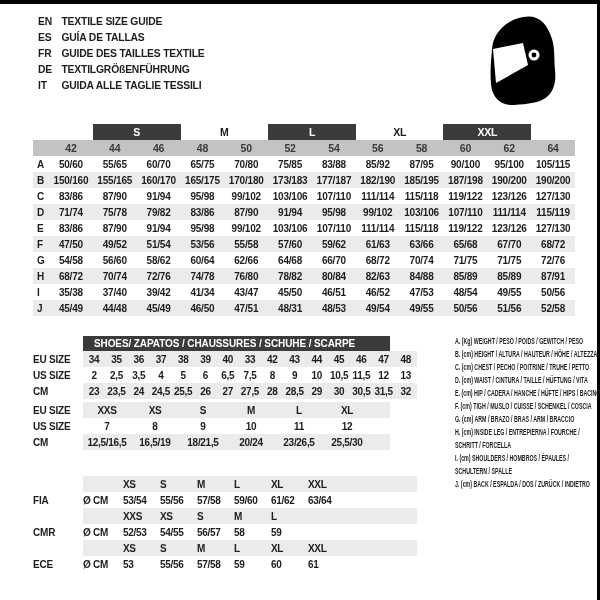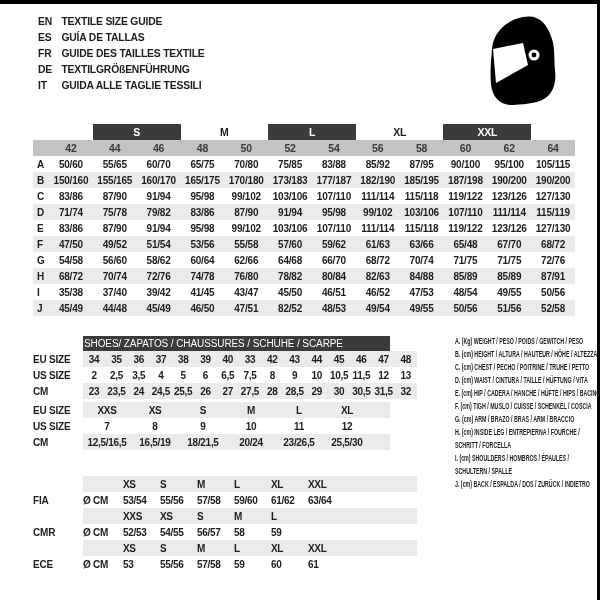--- a/index.html
+++ b/index.html
@@ -30,21 +30,21 @@
   .sp2 { grid-column:span 2; }
   .gcell { font-size:10.5px; }
   .gcell.dark { background:#3b3b3b; color:#fff; }
   .mt-sizes { background:#c3c3c3; color:#3a3a3a; font-size:10.5px; }
   .mt-row.stripe { background:#ebebeb; }
   .mt-label { justify-content:flex-start !important; padding-left:4px; }
 
   
   .section { position:absolute; left:33px; }
   .sec-title { height:15px; line-height:15px; background:#3b3b3b; color:#fff; font-size:10px;
-               font-weight:normal; padding-left:1px; letter-spacing:-0.1px; margin-left:50px; width:307px;
+               font-weight:bold; padding-left:11px; letter-spacing:-0.1px; margin-left:50px; width:307px;
                white-space:nowrap; }
   .t-row { display:grid; height:16px; font-size:10px; font-weight:bold; letter-spacing:-0.3px; }
   .t-row > div { display:flex; align-items:center; justify-content:center; height:100%; }
   .sh-row { grid-template-columns:50px repeat(15,1fr); width:384px; }
   .gl-row { grid-template-columns:50px repeat(6,48px) 1fr; width:357px; }
   .hm-row { grid-template-columns:50px 40px repeat(6,37px) 1fr; width:384px; }
   .hm-row > div { justify-content:flex-start; }
   .t-label { justify-content:flex-start !important; font-size:10px; letter-spacing:-0.2px; }
   .shade { background:#ebebeb; }
 
@@ -192,21 +192,21 @@
       <div class="mt-label">F</div>
       <div>47/50</div>
       <div>49/52</div>
       <div>51/54</div>
       <div>53/56</div>
       <div>55/58</div>
       <div>57/60</div>
       <div>59/62</div>
       <div>61/63</div>
       <div>63/66</div>
-      <div>65/48</div>
+      <div>65/68</div>
       <div>67/70</div>
       <div>68/72</div>
     </div>
     <div class="mt-row">
       <div class="mt-label">G</div>
       <div>54/58</div>
       <div>56/60</div>
       <div>58/62</div>
       <div>60/64</div>
       <div>62/66</div>
@@ -231,38 +231,38 @@
       <div>84/88</div>
       <div>85/89</div>
       <div>85/89</div>
       <div>87/91</div>
     </div>
     <div class="mt-row">
       <div class="mt-label">I</div>
       <div>35/38</div>
       <div>37/40</div>
       <div>39/42</div>
-      <div>41/45</div>
+      <div>41/34</div>
       <div>43/47</div>
       <div>45/50</div>
       <div>46/51</div>
       <div>46/52</div>
       <div>47/53</div>
       <div>48/54</div>
       <div>49/55</div>
       <div>50/56</div>
     </div>
     <div class="mt-row stripe">
       <div class="mt-label">J</div>
       <div>45/49</div>
       <div>44/48</div>
       <div>45/49</div>
       <div>46/50</div>
       <div>47/51</div>
-      <div>82/52</div>
+      <div>48/31</div>
       <div>48/53</div>
       <div>49/54</div>
       <div>49/55</div>
       <div>50/56</div>
       <div>51/56</div>
       <div>52/58</div>
     </div>
   </div>
 
 <div class="section" style="top:336px">

